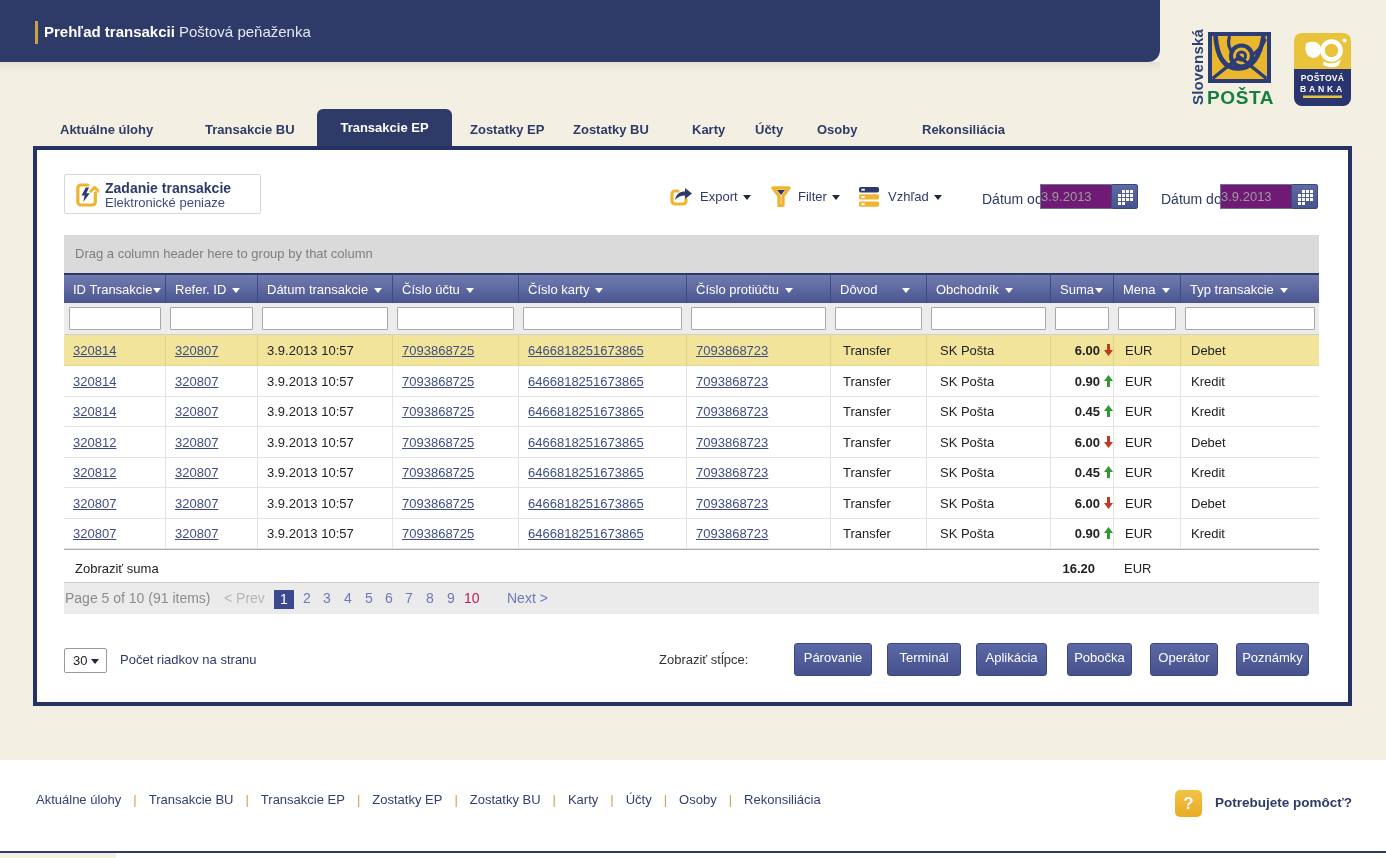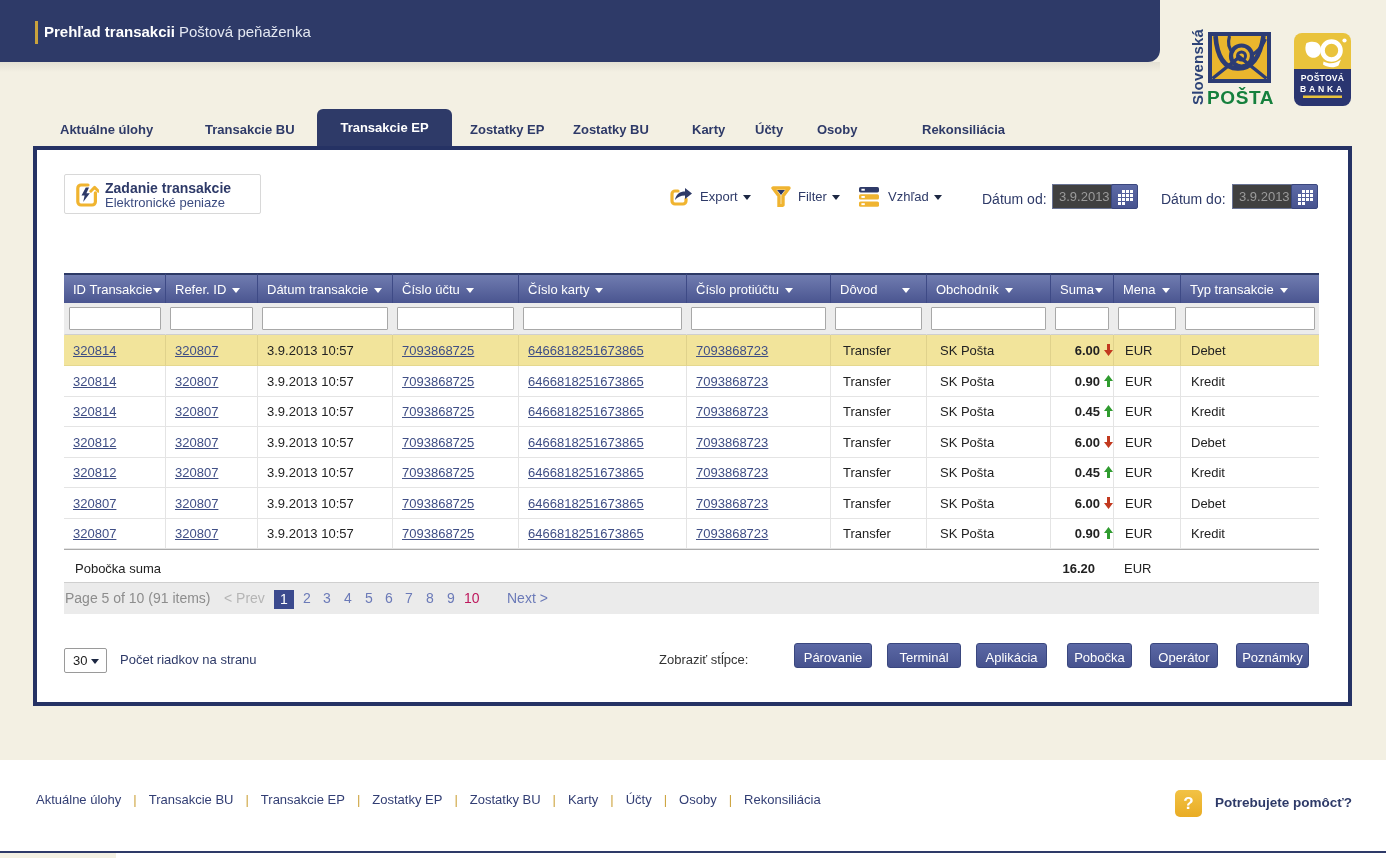--- a/index.html
+++ b/index.html
@@ -27,21 +27,21 @@
 
 .zad { position:absolute; left:27px; top:24px; width:197px; height:40px; border:1px solid #d8d8d8; border-radius:2px; }
 .zad .txt1 { position:absolute; left:40px; top:5px; font-size:14px; font-weight:bold; color:#2e3a68; }
 .zad .txt2 { position:absolute; left:40px; top:20px; font-size:13px; color:#3c4c80; }
 
 
 .tool { position:absolute; left:0; top:0; width:1195px; height:62px; white-space:nowrap; font-size:12px; font-size:13px; color:#2e3a68; }
 .caret { display:inline-block; width:0; height:0; border-left:4px solid transparent; border-right:4px solid transparent; border-top:5px solid #1c2742; vertical-align:middle; margin-left:5px; }
 .datelbl { position:absolute; font-size:14px; color:#2e3a68; white-space:nowrap; }
 .datebox { position:absolute; width:98px; height:25px; }
-.datebox .inp { position:absolute; left:12px; top:0; width:72px; height:25px; border:1px solid #6a7494; background:#404040; font-size:13px; color:#9b9b9b; line-height:23px; padding-left:6px; }
+.datebox .inp { position:absolute; left:0; top:0; width:72px; height:25px; border:1px solid #6a7494; background:#701a75; font-size:13px; color:#9b9b9b; line-height:23px; padding-left:0; }
 .datebox .btn { position:absolute; right:0; top:0; width:27px; height:25px; background:linear-gradient(#5d6aa6,#47538f); border:1px solid #3a477f; border-radius:2px; }
 
 
 .dragbar { position:absolute; left:27px; top:85px; width:1255px; height:38px; background:#dadada; color:#7e7e7e; font-size:13px; line-height:38px; padding-left:11px; }
 
 
 table.grid { position:absolute; left:27px; top:123px; border-spacing:0; width:1255px; table-layout:fixed; font-size:13px; color:#222; }
 table.grid th { background:linear-gradient(#707cb0,#4a5590); border-top:2px solid #2c3966; border-left:1px solid #3e4a86; height:30px; font-weight:normal; color:#fff; text-align:left; padding:0 0 0 9px; font-size:13px; white-space:nowrap; overflow:hidden; }
 table.grid th:first-child { border-left:none; }
 table.grid td { border-left:1px solid #e4e4e4; border-bottom:1px solid #e4e4e4; padding:0 0 0 9px; white-space:nowrap; overflow:hidden; }
@@ -54,21 +54,21 @@
 td.suma { text-align:right; padding-right:13px; font-weight:bold; }
 .arr { display:inline-block; vertical-align:-1px; margin-left:4px; }
 
 
 .totalrow { position:absolute; left:27px; top:399px; width:1255px; height:34px; border-top:1px solid #ababab; border-bottom:1px solid #cfcfcf; background:#fff; font-size:13px; color:#222; }
 .pager { position:absolute; left:27px; top:433px; width:1255px; height:31px; background:#ebebeb; font-size:14px; color:#8d8d8d; line-height:31px; }
 
 
 .ctrl { position:absolute; left:0; top:493px; width:1319px; height:30px; font-size:13px; color:#2e3a68; }
 .pagesel { position:absolute; left:27px; top:5px; width:43px; height:25px; border:1px solid #9a9a9a; border-radius:2px; background:#fff; color:#222; text-align:left; line-height:23px; padding-left:8px; }
-.bbtn { position:absolute; top:0; height:25px; background:linear-gradient(#5b68a5,#46528e); border:1px solid #3a477f; border-radius:3px; color:#fff; font-size:13px; text-align:center; line-height:28px; }
+.bbtn { position:absolute; top:0; height:33px; background:linear-gradient(#5b68a5,#46528e); border:1px solid #3a477f; border-radius:3px; color:#fff; font-size:13px; text-align:center; line-height:28px; }
 
 
 .footer { position:absolute; left:0; top:760px; width:1386px; height:91px; background:#fff; }
 .flinks { position:absolute; left:36px; top:32px; font-size:13px; color:#323e74; }
 .flinks .sep { color:#cda43f; padding:0 12px; }
 .fhelp { position:absolute; left:1175px; top:30px; }
 .fhelp .q { position:absolute; left:0; top:0; width:27px; height:27px; border-radius:5px; background:linear-gradient(#f2c245,#e9ac24); color:#fff; font-size:17px; font-weight:bold; text-align:center; line-height:27px; }
 .fhelp .tx { position:absolute; left:40px; top:5px; width:200px; font-size:13.5px; font-weight:bold; color:#2e3a68; }
 .bline { position:absolute; left:0; top:851px; width:1386px; height:2px; background:#2e3a68; }
 .bstrip { position:absolute; left:116px; top:853px; width:1270px; height:5px; background:#fff; }
@@ -194,20 +194,21 @@
               <rect x="4" y="8" width="3" height="3"></rect>
               <rect x="8" y="8" width="3" height="3"></rect>
               <rect x="12" y="8" width="3" height="3"></rect>
             <rect x="0" y="12" width="3" height="3"></rect>
               <rect x="4" y="12" width="3" height="3"></rect>
           </g>
         </svg>
       </div>
     </div>
   </div>
+  <div class="dragbar">Drag a column header here to group by that column</div>
   <table class="grid" id="grid">
       <colgroup>
         <col style="width:101px">
         <col style="width:92px">
         <col style="width:135px">
         <col style="width:126px">
         <col style="width:168px">
         <col style="width:144px">
         <col style="width:96px">
         <col style="width:124px">
@@ -365,21 +366,21 @@
           <td style="padding-left:13px">SK Pošta</td>
           <td class="suma">0.90<svg class="arr" width="9" height="12" viewBox="0 0 9 12">
               <path d="M4.5 0 L9 6 h-3 v6 h-3 v-6 h-3 Z" fill="#2f9b2f"></path>
             </svg></td>
           <td style="padding-left:11px">EUR</td>
           <td style="padding-left:10px">Kredit</td>
         </tr>
       </tbody>
     </table>
   <div class="totalrow" id="totalrow">
-      <span style="position:absolute;left:11px;top:11px">Pobočka suma</span>
+      <span style="position:absolute;left:11px;top:11px">Zobraziť suma</span>
       <span style="position:absolute;left:969px;width:62px;text-align:right;top:11px;font-weight:bold">16.20</span>
       <span style="position:absolute;left:1060px;top:11px">EUR</span>
     </div>
   <div class="pager" id="pager">
       <span style="position:absolute;left:1px">Page 5 of 10 (91 items)</span>
       <span style="position:absolute;left:160px;color:#b5b5b5">&lt; Prev</span>
       <div style="position:absolute;left:210px;top:7px;width:20px;height:19px;background:#3b4a8e;color:#fff;text-align:center;line-height:19px">1</div>
       <span style="position:absolute;left:239px;color:#6b7ab8">2</span>
       <span style="position:absolute;left:259px;color:#6b7ab8">3</span>
       <span style="position:absolute;left:280px;color:#6b7ab8">4</span>

